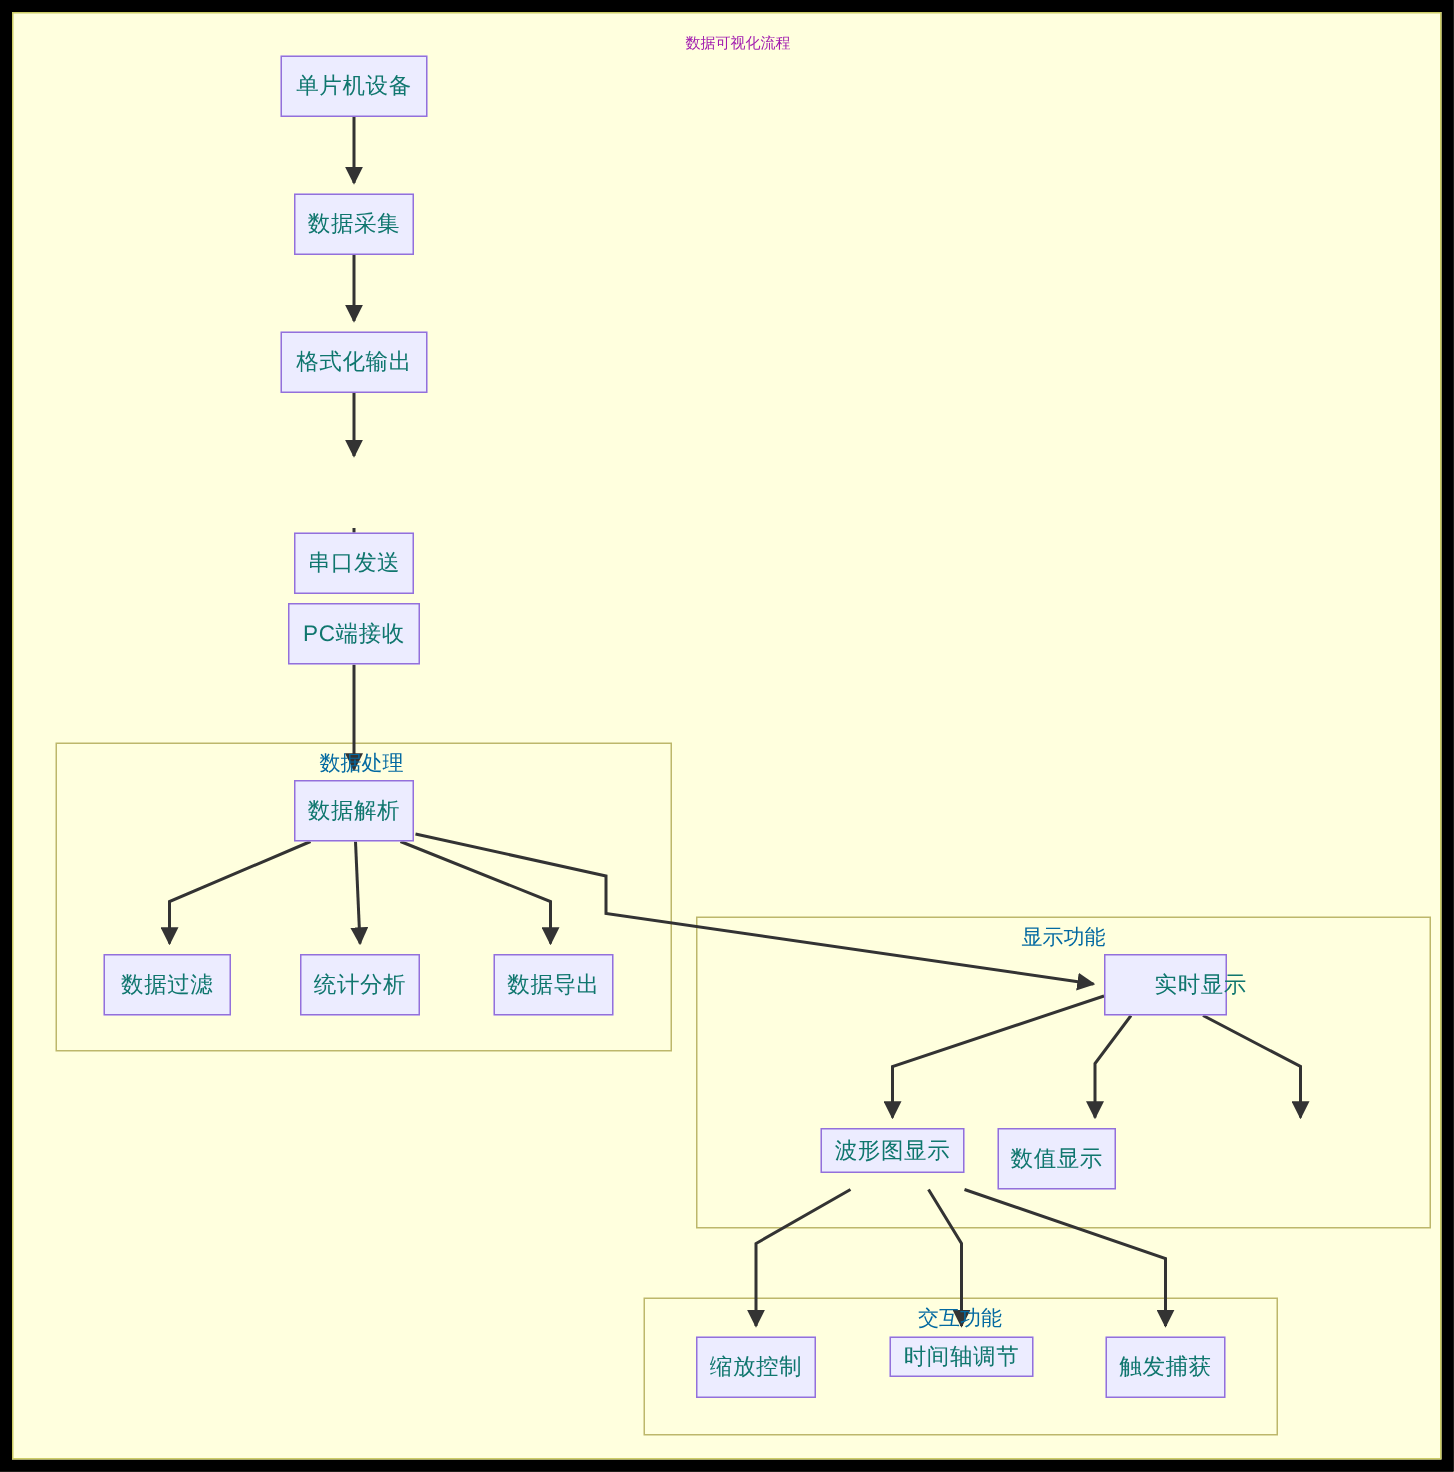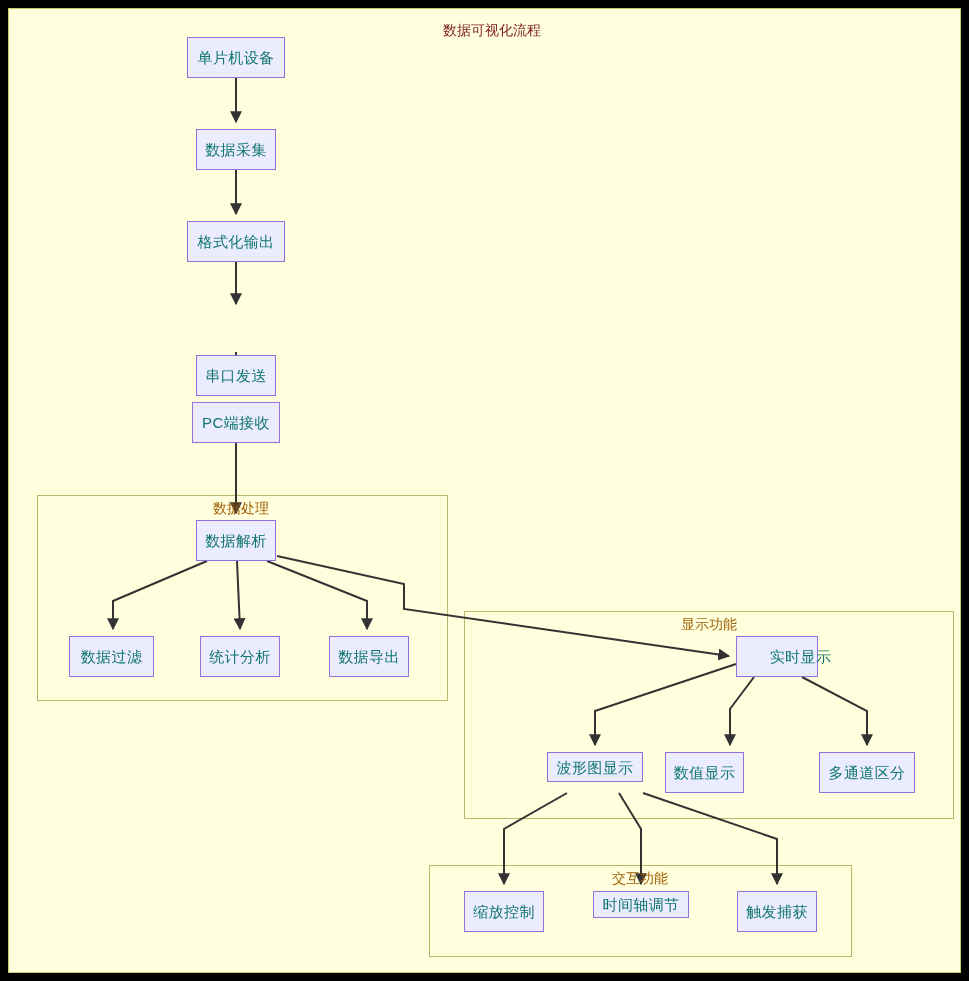--- a/index.html
+++ b/index.html
@@ -54,28 +54,28 @@
   }
   .cluster {
     position: absolute;
     background: rgba(255,255,222,0.45);
     border: 1px solid #bdb76b;
     box-sizing: border-box;
   }
   .cluster-label {
     position: absolute;
     font-size: 14px;
-    color: #a16207;
+    color: #0369a1;
     white-space: nowrap;
     transform: translateX(-50%);
   }
   .diagram-title {
     position: absolute;
-    font-size: 14px;
-    color: #7f1d1d;
+    font-size: 10px;
+    color: #a21caf;
     white-space: nowrap;
     transform: translateX(-50%);
   }
 </style>
 </head>
 <body>
 
 <div id="frame">
   <div id="canvas">
 
@@ -117,21 +117,20 @@
     <div class="node" style="left: 178px; top: 212px; width: 98px; height: 41px;">格式化输出</div>
     <div class="node" style="left: 187px; top: 302px; width: 80px; height: 41px; margin-top: 44px;">串口发送</div>
     <div class="node" style="left: 183px; top: 393px; width: 88px; height: 41px;">PC端接收</div>
     <div class="node" style="left: 187px; top: 511px; width: 80px; height: 41px;">数据解析</div>
     <div class="node" style="left: 60px; top: 627px; width: 85px; height: 41px;">数据过滤</div>
     <div class="node" style="left: 191px; top: 627px; width: 80px; height: 41px;">统计分析</div>
     <div class="node" style="left: 320px; top: 627px; width: 80px; height: 41px;">数据导出</div>
     <div class="node" style="left: 727px; top: 627px; width: 82px; height: 41px; padding-left: 47px;">实时显示</div>
     <div class="node" style="left: 538px; top: 743px; width: 96px; height: 30px;">波形图显示</div>
     <div class="node" style="left: 656px; top: 743px; width: 79px; height: 41px;">数值显示</div>
-    <div class="node" style="left: 810px; top: 743px; width: 96px; height: 41px;">多通道区分</div>
     <div class="node" style="left: 455px; top: 882px; width: 80px; height: 41px;">缩放控制</div>
     <div class="node" style="left: 584px; top: 882px; width: 96px; height: 27px;">时间轴调节</div>
     <div class="node" style="left: 728px; top: 882px; width: 80px; height: 41px;">触发捕获</div>
 
     <div class="diagram-title" style="left: 483px; top: 13px;">数据可视化流程</div>
 
   </div>
 </div>
 
 </body></html>

